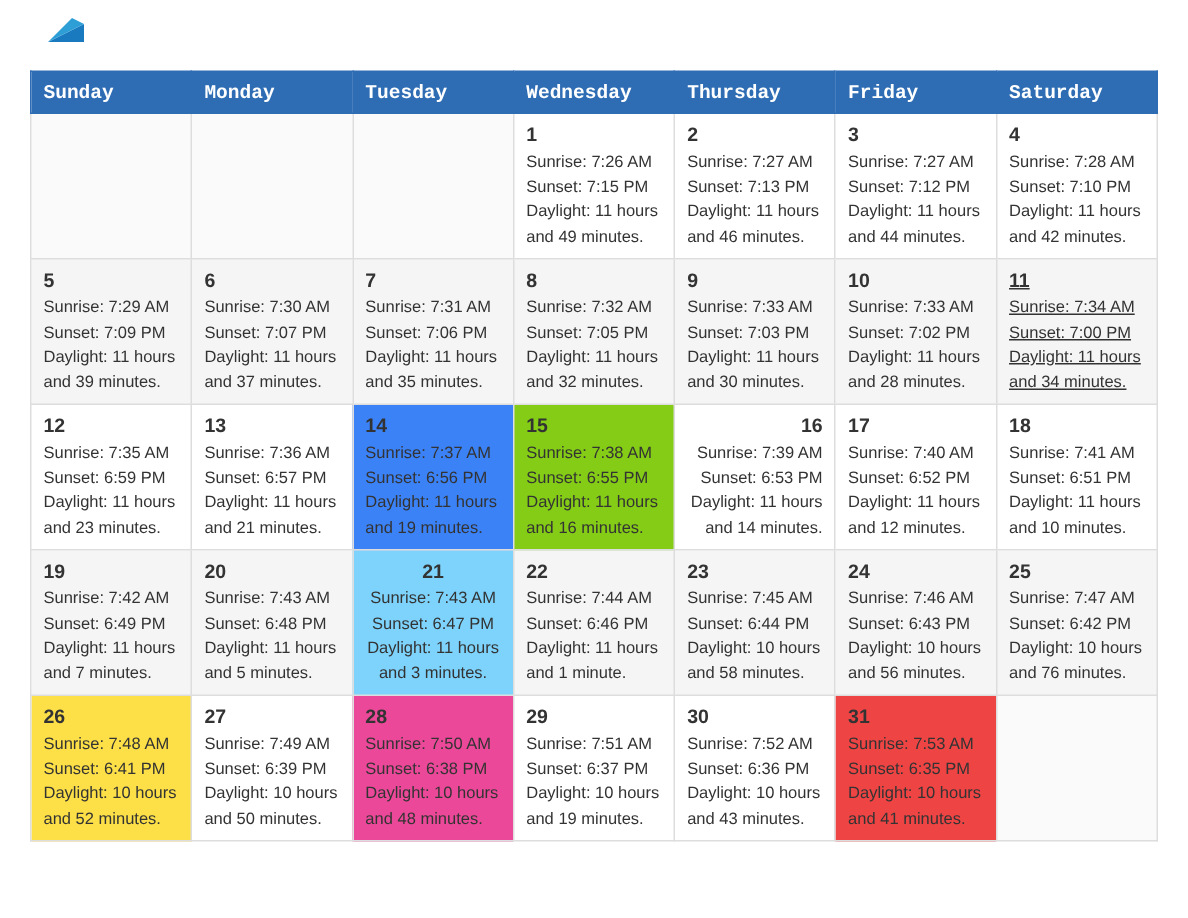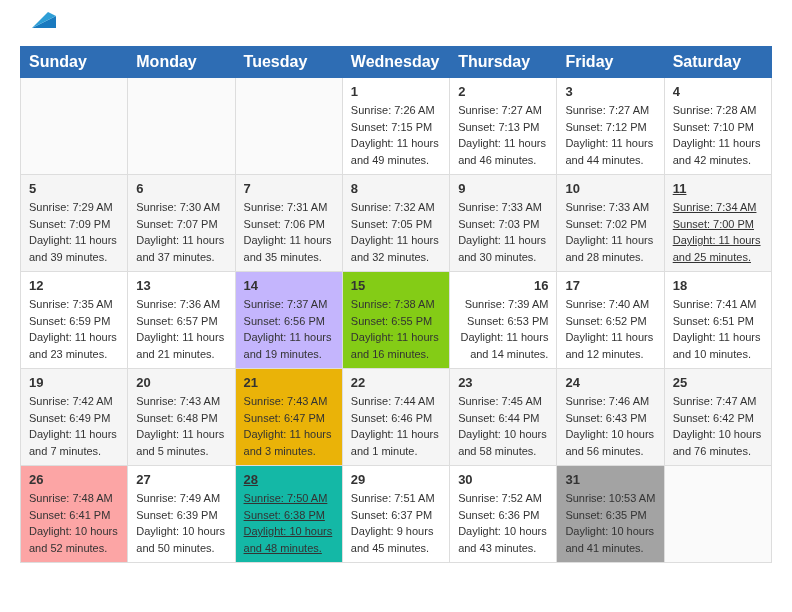--- a/index.html
+++ b/index.html
@@ -36,22 +36,23 @@
     .calendar {
       width: 100%;
       border-collapse: collapse;
       border: 1px solid #ccc;
     }
     .calendar th {
       background-color: #2e6db4;
       color: white;
       text-align: left;
       padding: 6px 8px;
-      font-size: 16px;
+      font-size: 13px;
       border: 1px solid #2e6db4;
+      font-family: Liberation Mono, monospace;
     }
     .calendar td {
       vertical-align: top;
       padding: 6px 8px;
       font-size: 11px;
       color: #333;
       border: 1px solid #ddd;
       width: calc(100% / 7);
       min-height: 80px;
     }
@@ -152,33 +153,33 @@
         <td style="background-color: rgb(245, 245, 245);">
           <span class="day-number">9</span>
           <div class="cell-content"><span>Sunrise: 7:33 AM</span><br><span>Sunset: 7:03 PM</span><br><span>Daylight: 11 hours and 30 minutes.</span></div>
         </td>
         <td style="background-color: rgb(245, 245, 245);">
           <span class="day-number">10</span>
           <div class="cell-content"><span>Sunrise: 7:33 AM</span><br><span>Sunset: 7:02 PM</span><br><span>Daylight: 11 hours and 28 minutes.</span></div>
         </td>
         <td style="background-color: rgb(245, 245, 245); text-decoration: underline;">
           <span class="day-number">11</span>
-          <div class="cell-content"><span>Sunrise: 7:34 AM</span><br><span>Sunset: 7:00 PM</span><br><span>Daylight: 11 hours and 25 minutes.</span></div>
+          <div class="cell-content"><span>Sunrise: 7:34 AM</span><br><span>Sunset: 7:00 PM</span><br><span>Daylight: 11 hours and 34 minutes.</span></div>
         </td>
       </tr>
       <tr>
         <td style="background-color: rgb(255, 255, 255);">
           <span class="day-number">12</span>
           <div class="cell-content"><span>Sunrise: 7:35 AM</span><br><span>Sunset: 6:59 PM</span><br><span>Daylight: 11 hours and 23 minutes.</span></div>
         </td>
         <td style="background-color: rgb(255, 255, 255);">
           <span class="day-number">13</span>
           <div class="cell-content"><span>Sunrise: 7:36 AM</span><br><span>Sunset: 6:57 PM</span><br><span>Daylight: 11 hours and 21 minutes.</span></div>
         </td>
-        <td style="background-color: #c4b5fd;">
+        <td style="background-color: #3b82f6;">
           <span class="day-number">14</span>
           <div class="cell-content"><span>Sunrise: 7:37 AM</span><br><span>Sunset: 6:56 PM</span><br><span>Daylight: 11 hours and 19 minutes.</span></div>
         </td>
         <td style="background-color: #84cc16;">
           <span class="day-number">15</span>
           <div class="cell-content"><span>Sunrise: 7:38 AM</span><br><span>Sunset: 6:55 PM</span><br><span>Daylight: 11 hours and 16 minutes.</span></div>
         </td>
         <td style="background-color: rgb(255, 255, 255); text-align: right;">
           <span class="day-number">16</span>
           <div class="cell-content"><span>Sunrise: 7:39 AM</span><br><span>Sunset: 6:53 PM</span><br><span>Daylight: 11 hours and 14 minutes.</span></div>
@@ -194,21 +195,21 @@
       </tr>
       <tr>
         <td style="background-color: rgb(245, 245, 245);">
           <span class="day-number">19</span>
           <div class="cell-content"><span>Sunrise: 7:42 AM</span><br><span>Sunset: 6:49 PM</span><br><span>Daylight: 11 hours and 7 minutes.</span></div>
         </td>
         <td style="background-color: rgb(245, 245, 245);">
           <span class="day-number">20</span>
           <div class="cell-content"><span>Sunrise: 7:43 AM</span><br><span>Sunset: 6:48 PM</span><br><span>Daylight: 11 hours and 5 minutes.</span></div>
         </td>
-        <td style="background-color: #eab308;">
+        <td style="background-color: #7dd3fc; text-align: center;">
           <span class="day-number">21</span>
           <div class="cell-content"><span>Sunrise: 7:43 AM</span><br><span>Sunset: 6:47 PM</span><br><span>Daylight: 11 hours and 3 minutes.</span></div>
         </td>
         <td style="background-color: rgb(245, 245, 245);">
           <span class="day-number">22</span>
           <div class="cell-content"><span>Sunrise: 7:44 AM</span><br><span>Sunset: 6:46 PM</span><br><span>Daylight: 11 hours and 1 minute.</span></div>
         </td>
         <td style="background-color: rgb(245, 245, 245);">
           <span class="day-number">23</span>
           <div class="cell-content"><span>Sunrise: 7:45 AM</span><br><span>Sunset: 6:44 PM</span><br><span>Daylight: 10 hours and 58 minutes.</span></div>
@@ -216,40 +217,40 @@
         <td style="background-color: rgb(245, 245, 245);">
           <span class="day-number">24</span>
           <div class="cell-content"><span>Sunrise: 7:46 AM</span><br><span>Sunset: 6:43 PM</span><br><span>Daylight: 10 hours and 56 minutes.</span></div>
         </td>
         <td style="background-color: rgb(245, 245, 245);">
           <span class="day-number">25</span>
           <div class="cell-content"><span>Sunrise: 7:47 AM</span><br><span>Sunset: 6:42 PM</span><br><span>Daylight: 10 hours and 76 minutes.</span></div>
         </td>
       </tr>
       <tr>
-        <td style="background-color: #fca5a5;">
+        <td style="background-color: #fde047;">
           <span class="day-number">26</span>
           <div class="cell-content"><span>Sunrise: 7:48 AM</span><br><span>Sunset: 6:41 PM</span><br><span>Daylight: 10 hours and 52 minutes.</span></div>
         </td>
         <td style="background-color: rgb(255, 255, 255);">
           <span class="day-number">27</span>
           <div class="cell-content"><span>Sunrise: 7:49 AM</span><br><span>Sunset: 6:39 PM</span><br><span>Daylight: 10 hours and 50 minutes.</span></div>
         </td>
-        <td style="background-color: #14b8a6; text-decoration: underline;">
+        <td style="background-color: #ec4899;">
           <span class="day-number">28</span>
           <div class="cell-content"><span>Sunrise: 7:50 AM</span><br><span>Sunset: 6:38 PM</span><br><span>Daylight: 10 hours and 48 minutes.</span></div>
         </td>
         <td style="background-color: rgb(255, 255, 255);">
           <span class="day-number">29</span>
-          <div class="cell-content"><span>Sunrise: 7:51 AM</span><br><span>Sunset: 6:37 PM</span><br><span>Daylight: 9 hours and 45 minutes.</span></div>
+          <div class="cell-content"><span>Sunrise: 7:51 AM</span><br><span>Sunset: 6:37 PM</span><br><span>Daylight: 10 hours and 19 minutes.</span></div>
         </td>
         <td style="background-color: rgb(255, 255, 255);">
           <span class="day-number">30</span>
           <div class="cell-content"><span>Sunrise: 7:52 AM</span><br><span>Sunset: 6:36 PM</span><br><span>Daylight: 10 hours and 43 minutes.</span></div>
         </td>
-        <td style="background-color: #a3a3a3;">
+        <td style="background-color: #ef4444;">
           <span class="day-number">31</span>
-          <div class="cell-content"><span>Sunrise: 10:53 AM</span><br><span>Sunset: 6:35 PM</span><br><span>Daylight: 10 hours and 41 minutes.</span></div>
+          <div class="cell-content"><span>Sunrise: 7:53 AM</span><br><span>Sunset: 6:35 PM</span><br><span>Daylight: 10 hours and 41 minutes.</span></div>
         </td>
         <td class="empty-cell" style="background-color: rgb(250, 250, 250);"></td>
       </tr>
     </tbody>
 </table>
 
 </body></html>

